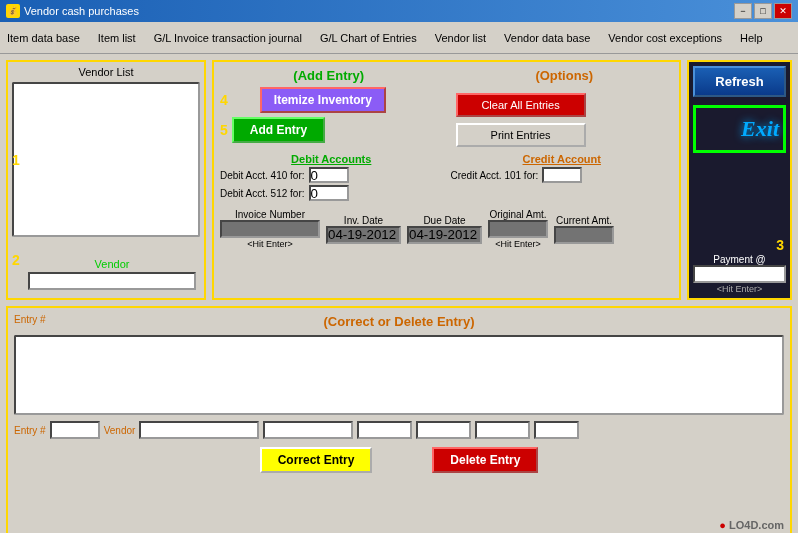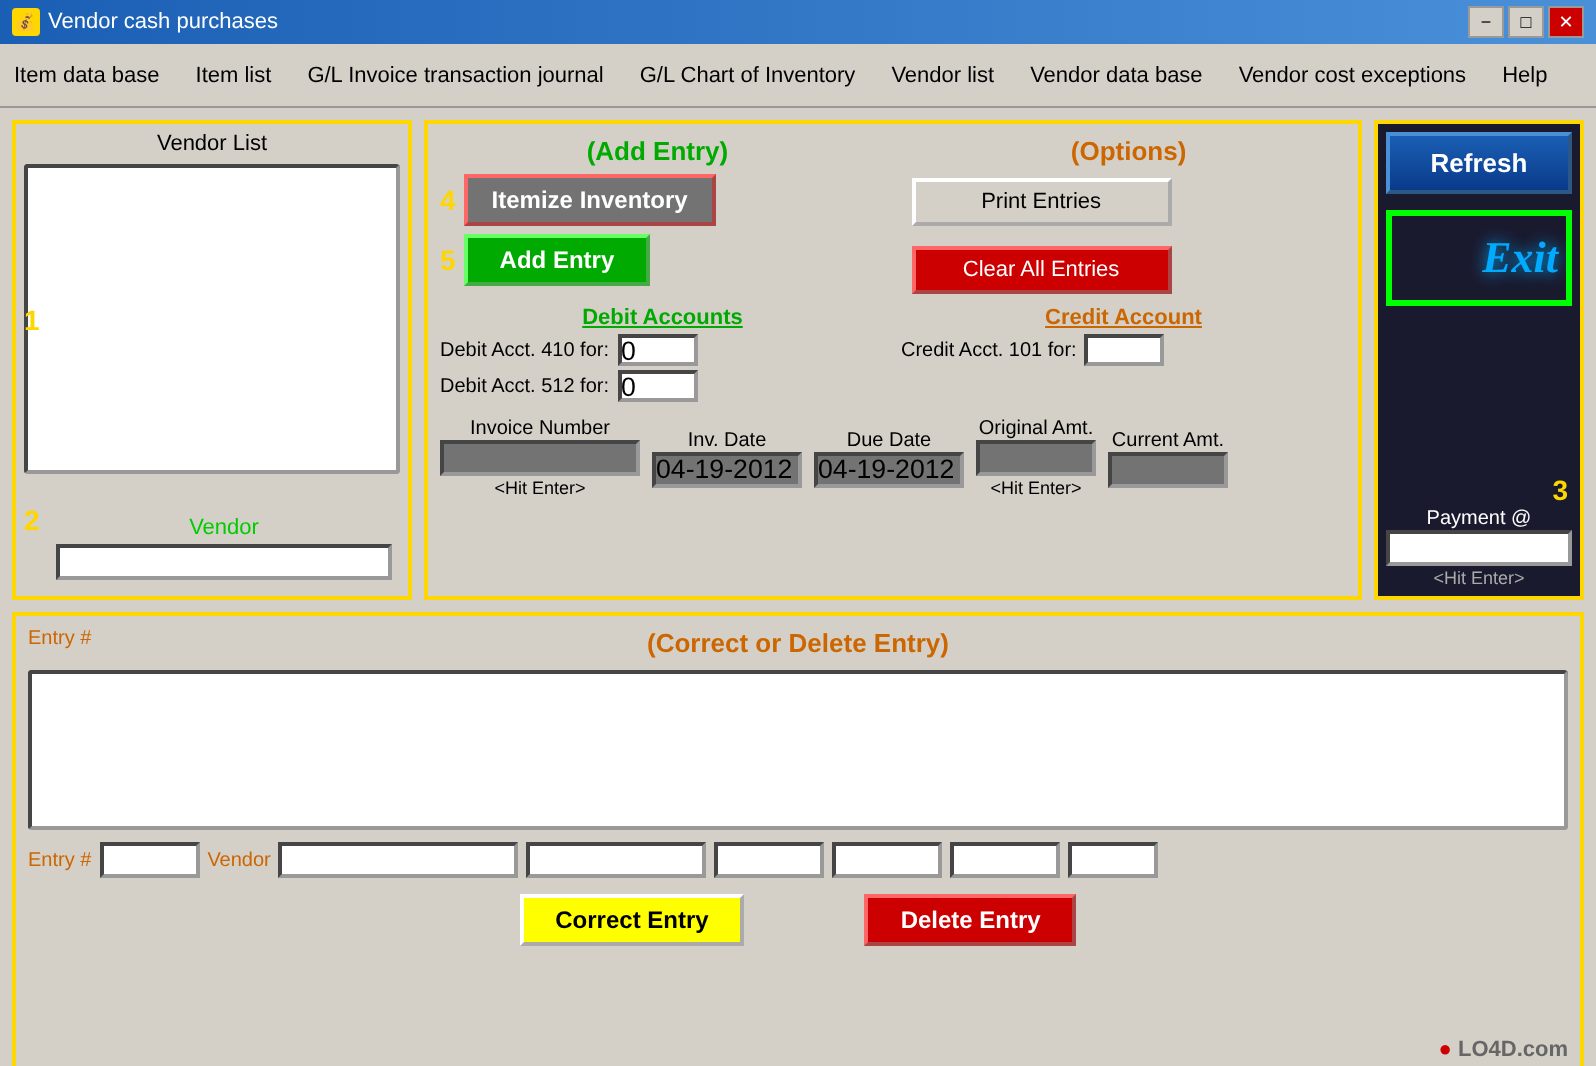--- a/index.html
+++ b/index.html
@@ -157,27 +157,28 @@
       width: 48%;
     }
     .num-4 { color: #ffd700; font-weight: bold; font-size: 14px; margin-right: 4px; }
     .num-5 { color: #ffd700; font-weight: bold; font-size: 14px; margin-right: 4px; }
     .btn-row {
       display: flex;
       align-items: center;
       margin: 4px 0;
     }
     .btn-itemize {
-      background: #737373;
+      background: #8b5cf6;
       color: white;
       border: 2px outset #ff6666;
       padding: 4px 12px;
       font-size: 12px;
       font-weight: bold;
       cursor: pointer;
+      margin-left: 28px;
     }
     .btn-add-entry {
       background: #00aa00;
       color: white;
       border: 2px outset #66ff66;
       padding: 4px 16px;
       font-size: 12px;
       font-weight: bold;
       cursor: pointer;
     }
@@ -417,21 +418,21 @@
     <button class="title-btn">−</button>
     <button class="title-btn">□</button>
     <button class="title-btn close">✕</button>
   </div>
 </div>
 
 <div class="menu-bar">
   <span class="menu-item">Item data base</span>
   <span class="menu-item">Item list</span>
   <span class="menu-item">G/L Invoice transaction journal</span>
-  <span class="menu-item">G/L Chart of Inventory</span>
+  <span class="menu-item">G/L Chart of Entries</span>
   <span class="menu-item">Vendor list</span>
   <span class="menu-item">Vendor data base</span>
   <span class="menu-item">Vendor cost exceptions</span>
   <span class="menu-item">Help</span>
 </div>
 
 <div class="main-content">
 
   <div class="top-section">
 
@@ -456,25 +457,25 @@
             <button class="btn-itemize">Itemize Inventory</button>
           </div>
           <div class="btn-row">
             <span class="num-5">5</span>
             <button class="btn-add-entry">Add Entry</button>
           </div>
         </div>
 
         <div class="options-col">
           <div class="options-title">(Options)</div>
+          <div style="margin-top:4px;">
+            <button class="btn-clear">Clear All Entries</button>
+          </div>
           <div style="margin-top:6px;">
             <button class="btn-print">Print Entries</button>
-          </div>
-          <div style="margin-top:4px;">
-            <button class="btn-clear">Clear All Entries</button>
           </div>
         </div>
       </div>
 
       <div class="debit-credit-row">
         <div class="debit-col">
           <div class="debit-title">Debit Accounts</div>
           <div class="acct-row">
             <span>Debit Acct. 410 for:</span>
             <input type="text" class="acct-input" value="0" style="">

